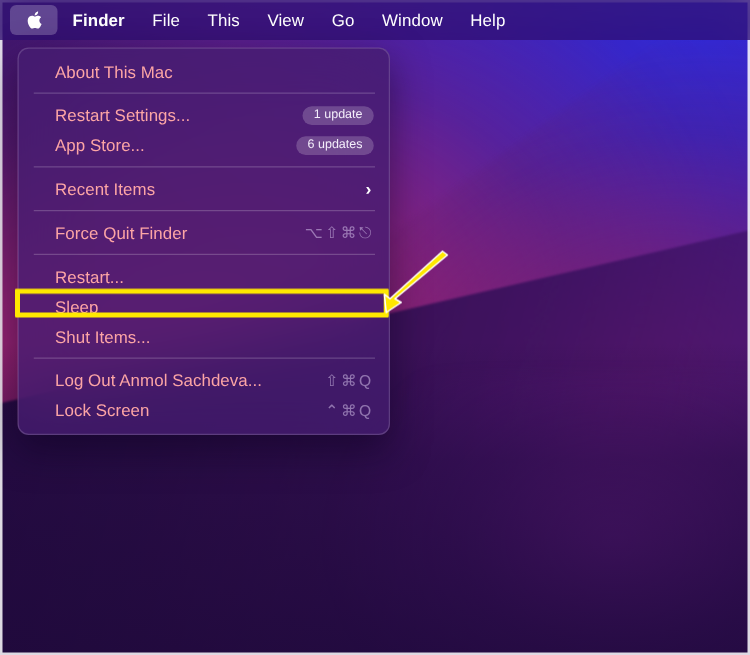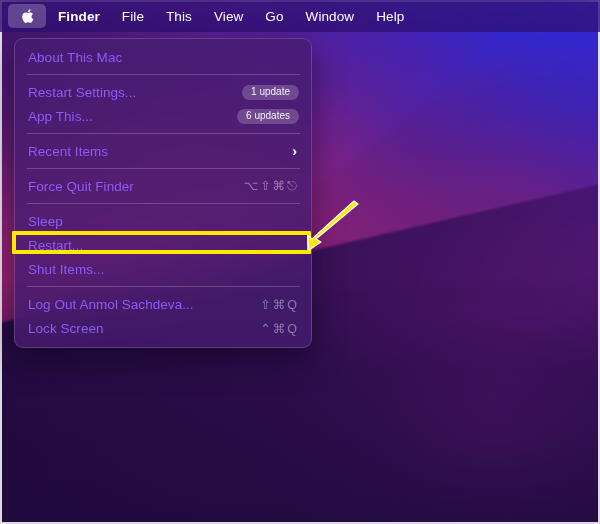--- a/index.html
+++ b/index.html
@@ -138,24 +138,25 @@
   }
   .mi {
     position: relative;
     height: 24px;
     display: flex;
     align-items: center;
     padding: 0 12px 0 13px;
     box-sizing: border-box;
   }
   .mi-label {
-    color: #8b5cf6;
+    color: #fca5a5;
     font-size: 13.5px;
     letter-spacing: 0.05px;
     white-space: nowrap;
+    margin-left: 16px;
   }
   .mi-spacer { flex: 1 1 auto; }
   .mi-shortcut {
     color: rgba(225,210,245,0.50);
     font-size: 12.5px;
     letter-spacing: 2px;
     white-space: nowrap;
   }
   .mi-badge {
     background: rgba(255,255,255,0.20);
@@ -239,21 +240,21 @@
 
     <div class="sep"></div>
 
     <div class="mi">
       <span class="mi-label">Restart Settings...</span>
       <span class="mi-spacer"></span>
       <span class="mi-badge">1 update</span>
     </div>
 
     <div class="mi">
-      <span class="mi-label">App This...</span>
+      <span class="mi-label">App Store...</span>
       <span class="mi-spacer"></span>
       <span class="mi-badge">6 updates</span>
     </div>
 
     <div class="sep"></div>
 
     <div class="mi">
       <span class="mi-label">Recent Items</span>
       <span class="mi-spacer"></span>
       <span class="mi-chevron">›</span>
@@ -263,25 +264,25 @@
 
     <div class="mi">
       <span class="mi-label">Force Quit Finder</span>
       <span class="mi-spacer"></span>
       <span class="mi-shortcut">⌥⇧⌘⎋</span>
     </div>
 
     <div class="sep"></div>
 
     <div class="mi">
+      <span class="mi-label">Restart...</span>
+    </div>
+
+    <div class="mi">
       <span class="mi-label">Sleep</span>
-    </div>
-
-    <div class="mi">
-      <span class="mi-label">Restart...</span>
     </div>
 
     <div class="mi">
       <span class="mi-label">Shut Items...</span>
     </div>
 
     <div class="sep"></div>
 
     <div class="mi">
       <span class="mi-label">Log Out Anmol Sachdeva...</span>

